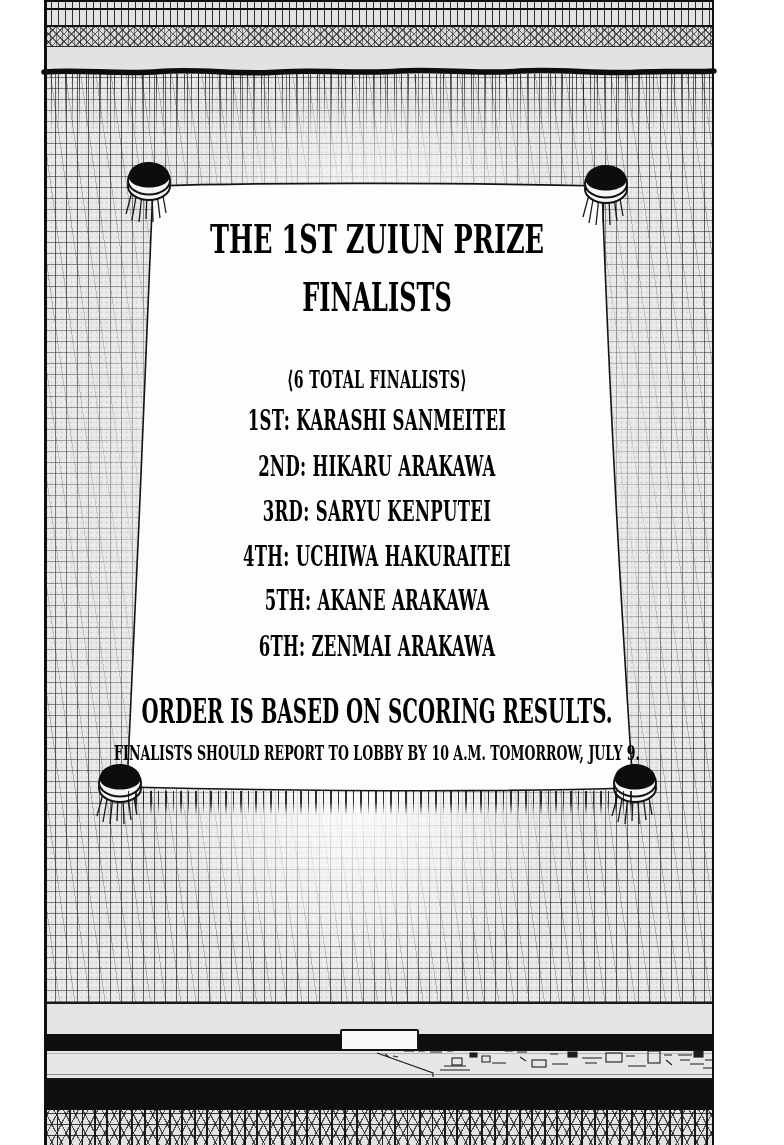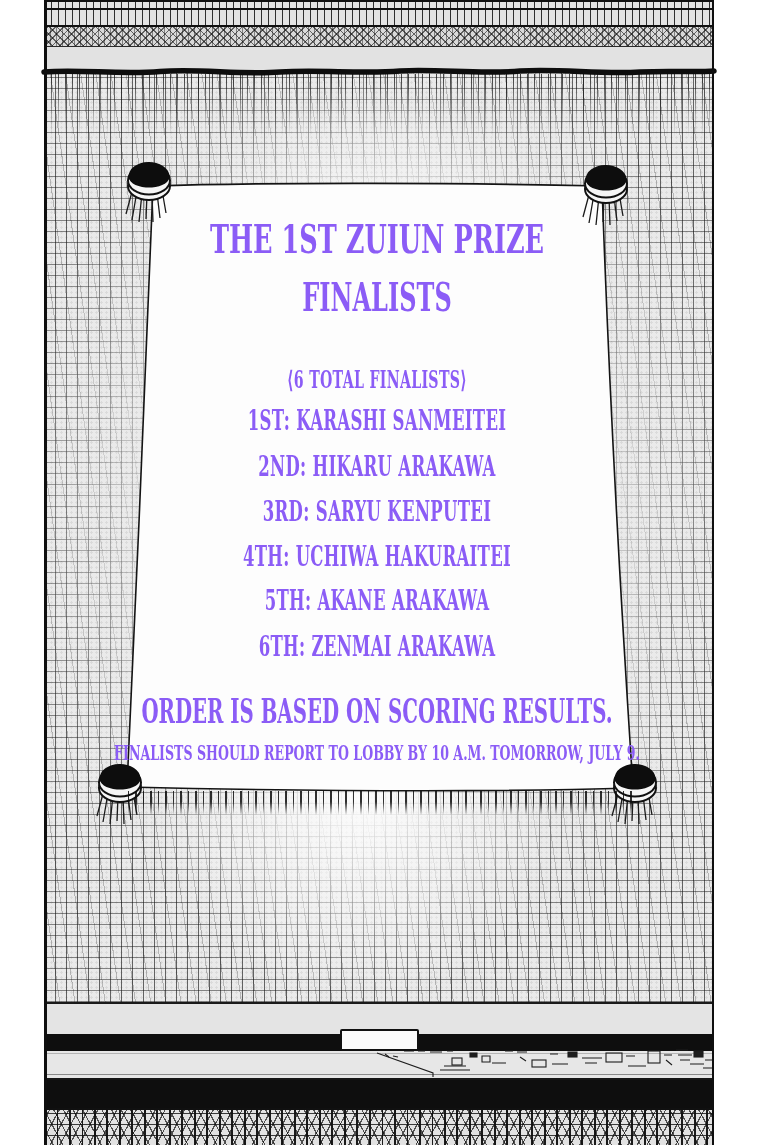--- a/index.html
+++ b/index.html
@@ -101,21 +101,21 @@
 
   
   .poster-bottom-fringe{
     position:absolute;left:128px;top:791px;width:504px;height:24px;z-index:3;
     background:repeating-linear-gradient(90deg, rgba(12,12,12,.85) 0 1.3px, transparent 1.3px 7.5px);
     -webkit-mask:linear-gradient(180deg,#000 45%, transparent 100%);
     mask:linear-gradient(180deg,#000 45%, transparent 100%);
   }
 
   
-  .poster-text{position:absolute;inset:0;z-index:5;color:#8b5cf6;}
+  .poster-text{position:absolute;inset:0;z-index:5;color:#000000;}
   .pline{
     position:absolute;left:377px;white-space:nowrap;line-height:1;
     font-weight:700;transform:translateX(-50%) scaleX(.59);
   }
   .pline.title{font-size:40px;transform:translateX(-50%) scaleX(.64);}
   .pline.title2{font-size:40px;transform:translateX(-50%) scaleX(.60);}
   .pline.sub{font-size:24px;letter-spacing:.5px;}
   .pline.item{font-size:28px;letter-spacing:.5px;}
   .pline.order{font-size:34px;transform:translateX(-50%) scaleX(.58);}
   .pline.note{font-size:21px;transform:translateX(-50%) scaleX(.60);}

